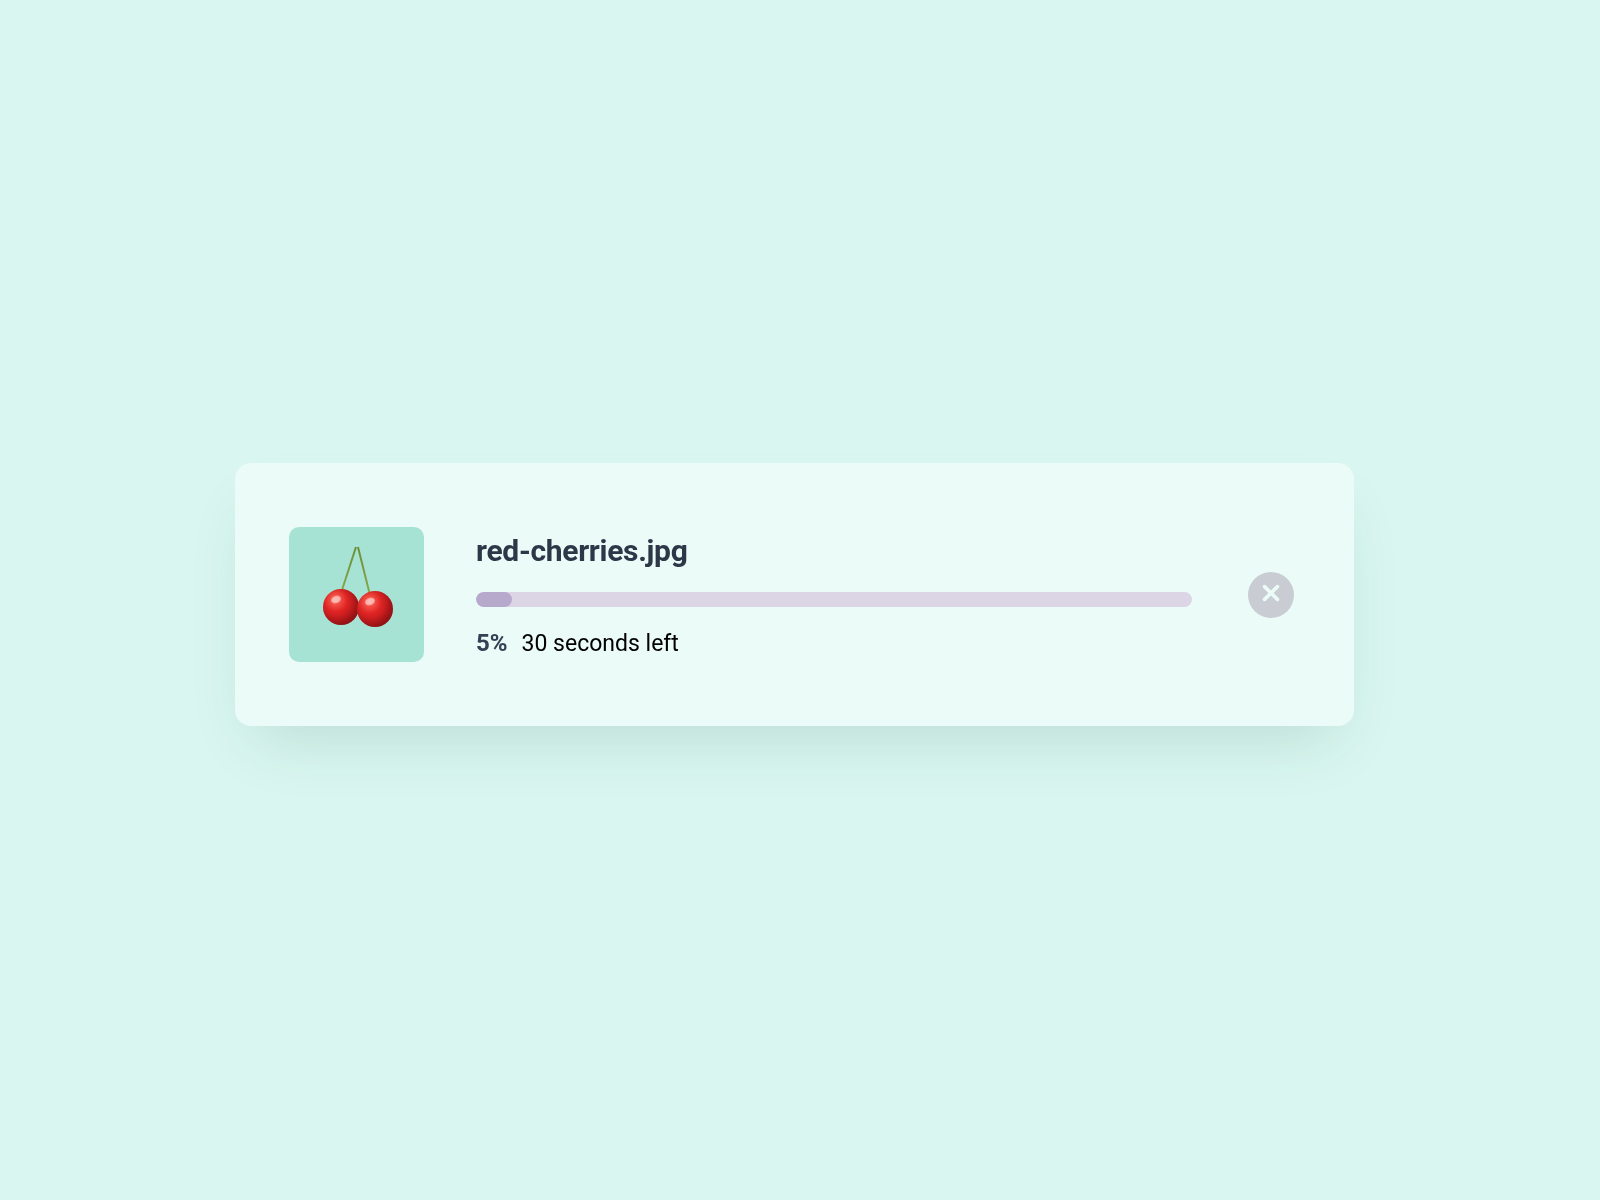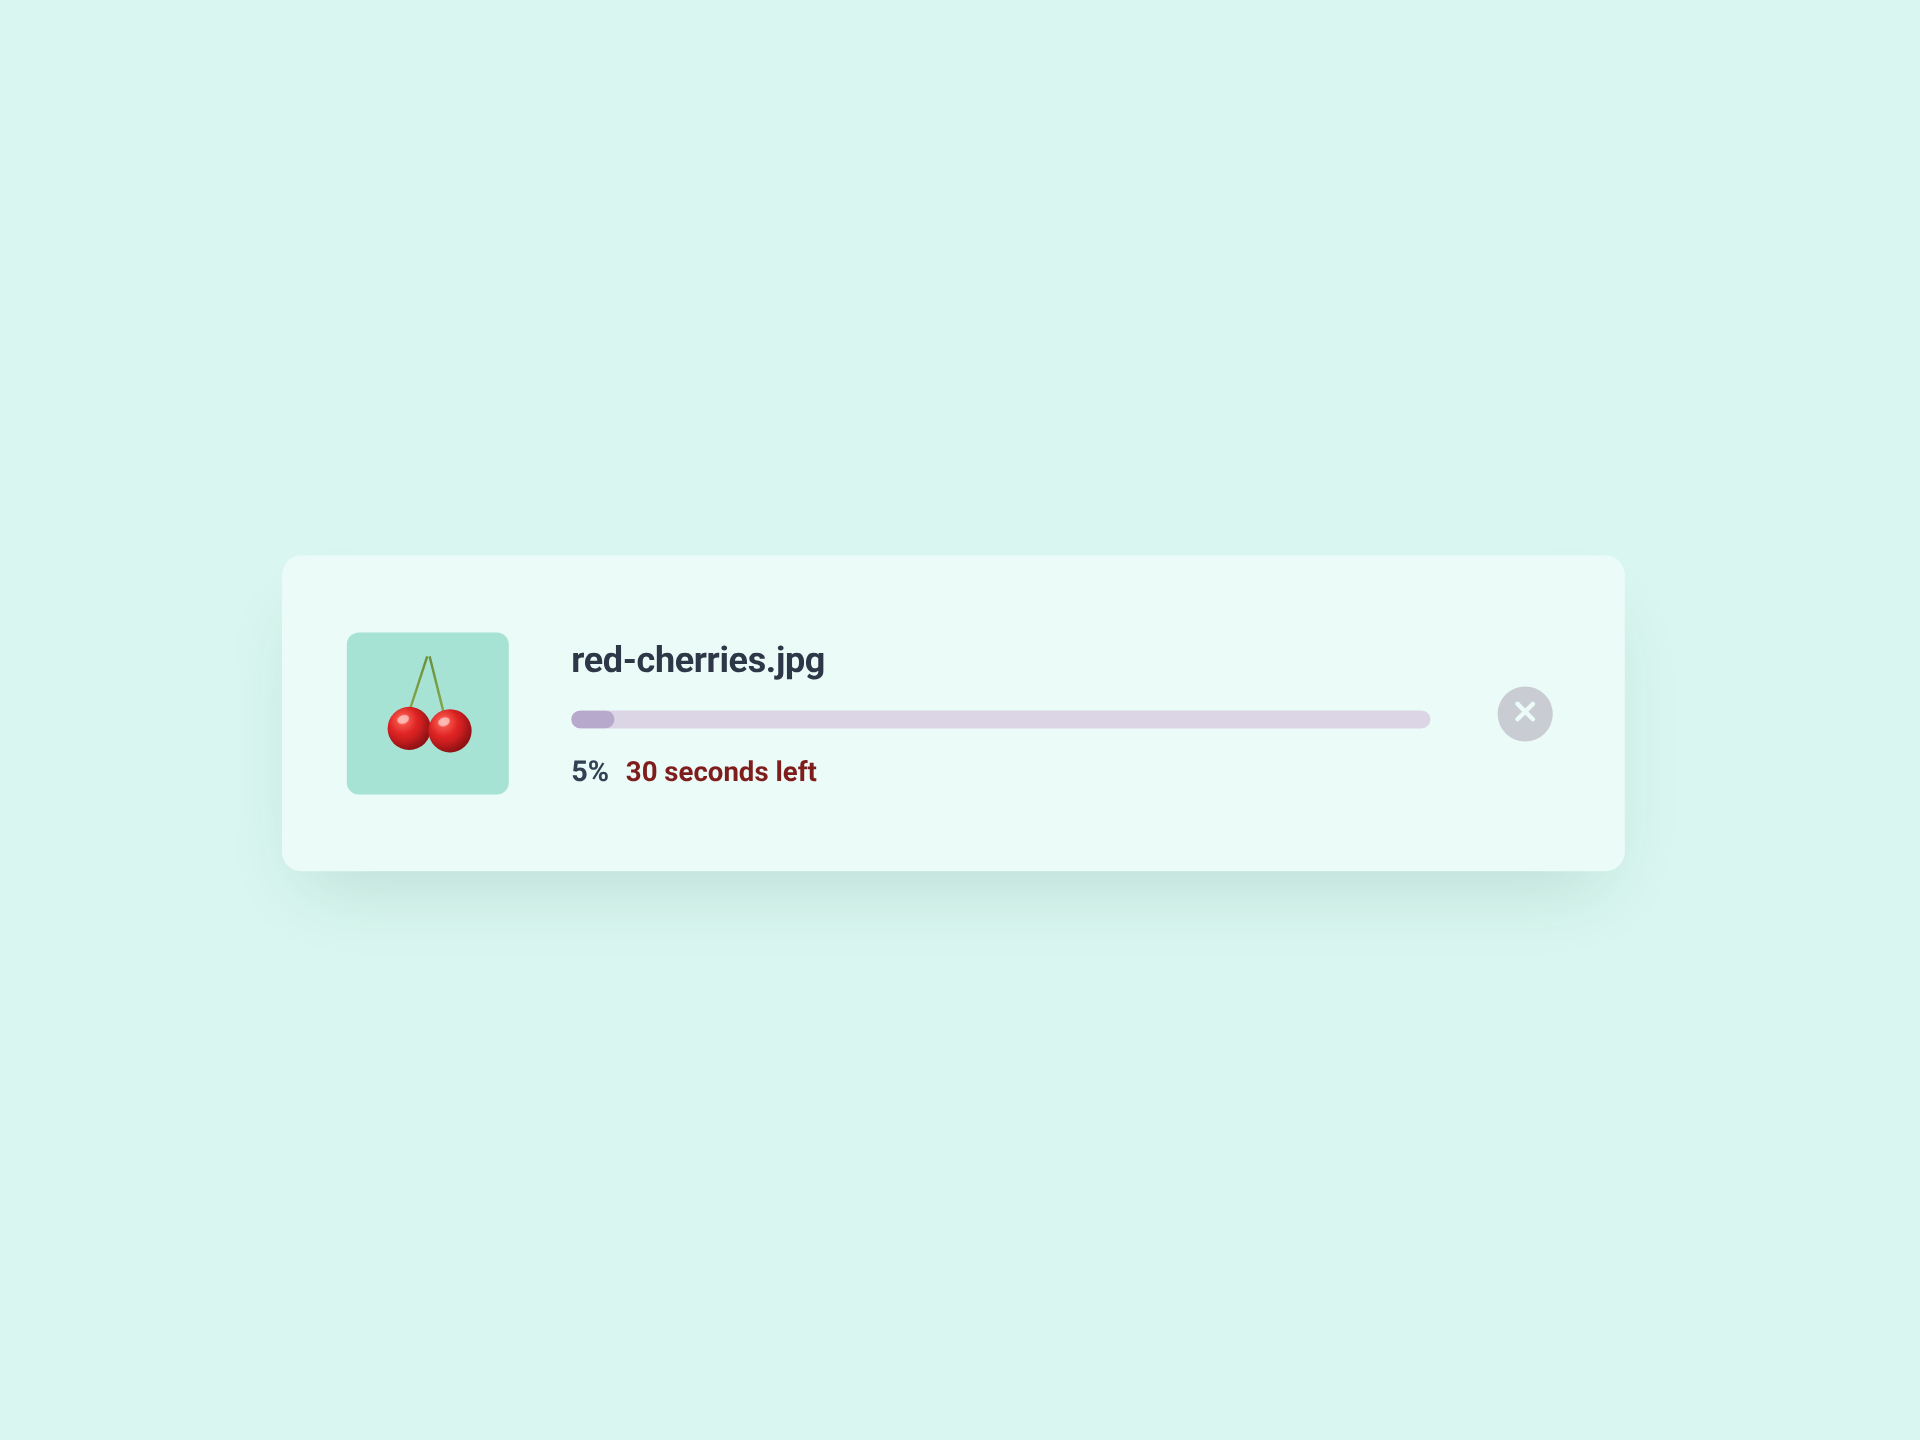--- a/index.html
+++ b/index.html
@@ -128,22 +128,22 @@
     }
 
     .percent {
       font-size: 24px;
       font-weight: 700;
       color: #334155;
     }
 
     .time-left {
       font-size: 23px;
-      font-weight: 700;
-      color: #7f1d1d;
+      font-weight: 400;
+      color: #000000;
     }
 
     .cancel-btn {
       width: 46px;
       height: 46px;
       border-radius: 50%;
       background-color: #c9ccd2;
       border: none;
       margin-left: 56px;
       flex-shrink: 0;

